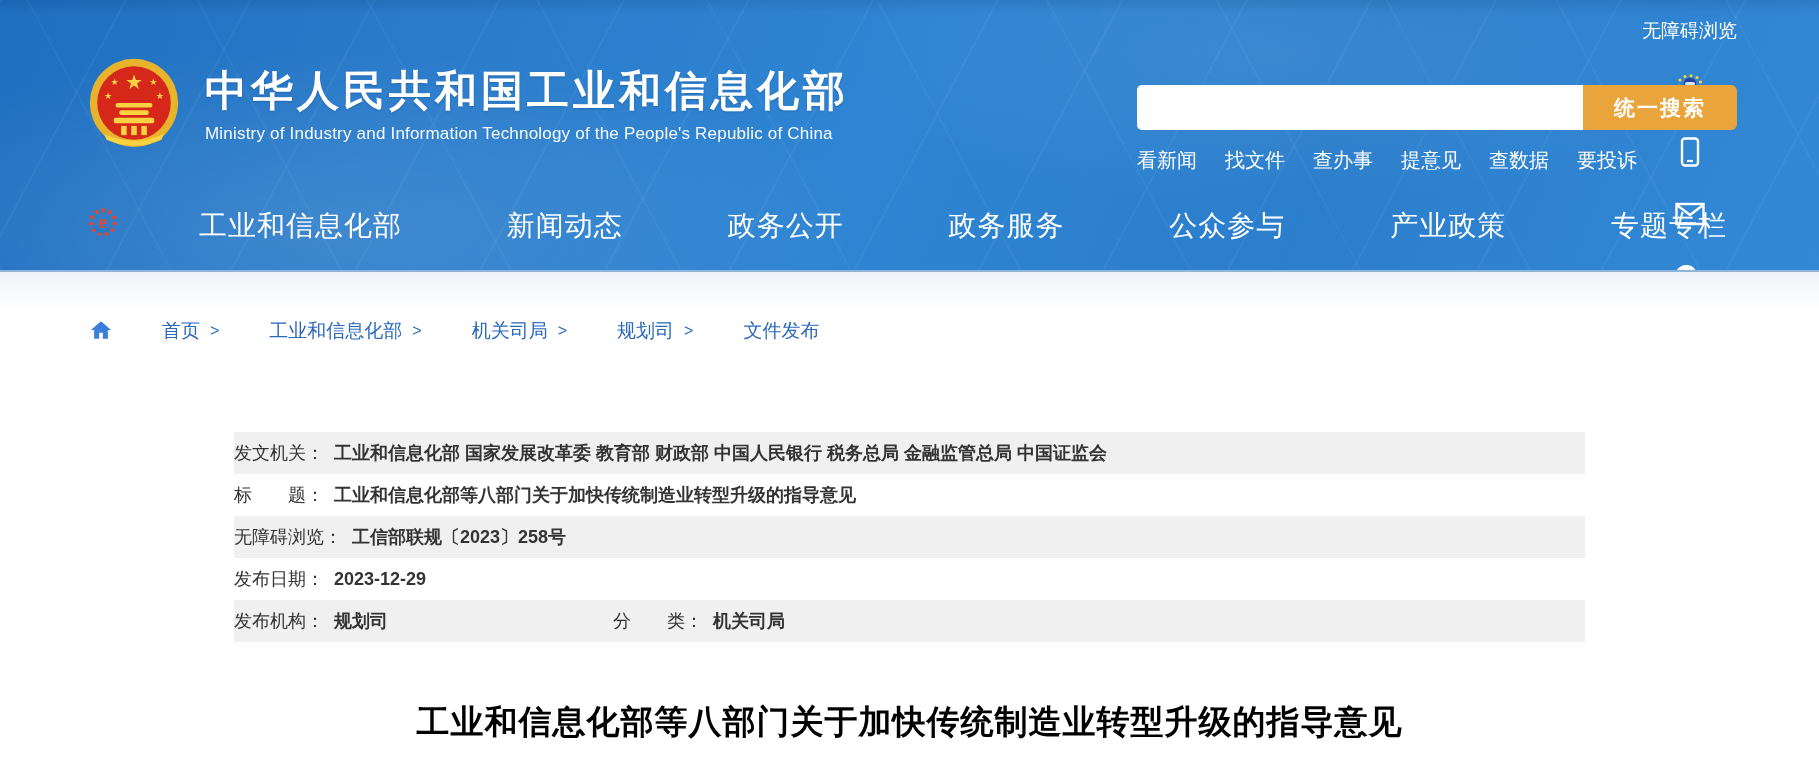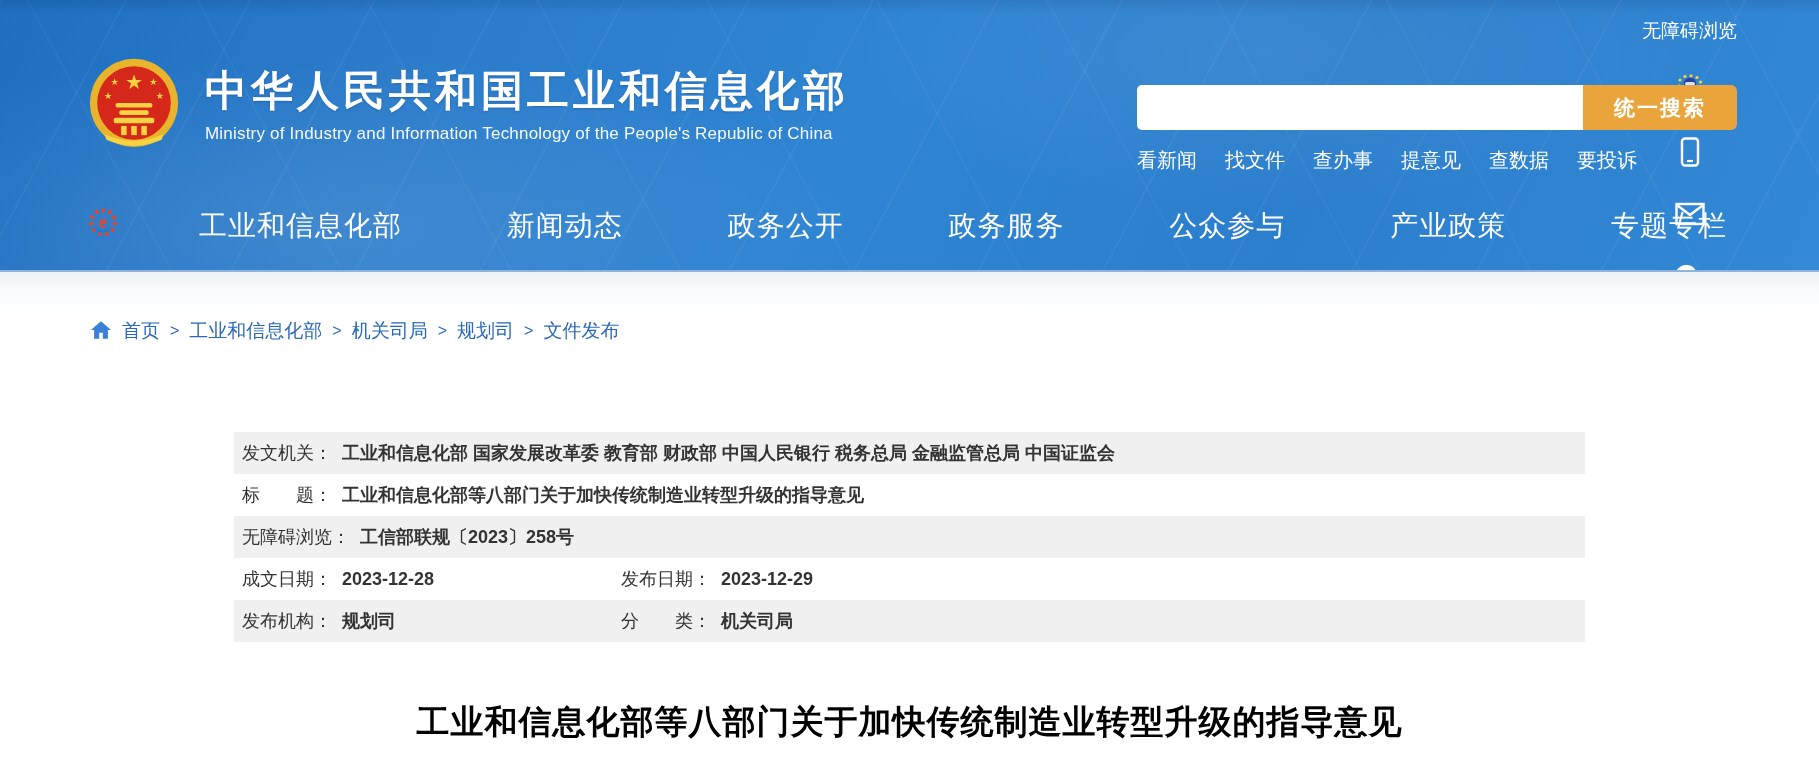--- a/index.html
+++ b/index.html
@@ -52,26 +52,26 @@
   .nav { top:207px; left:199px; width:1528px; display:flex; justify-content:space-between;
     align-items:center; color:#fff; font-size:28px; }
   .nav span { cursor:pointer; white-space:nowrap; letter-spacing:1px; }
 
   
   .content { position:relative; width:1819px; background:#fff; }
   .content-shade { height:40px; background:linear-gradient(180deg,#eef1f6 0%,#f8fafc 45%,#ffffff 100%); }
 
   .breadcrumb { display:flex; align-items:center; gap:10px; padding:6px 0 0 90px;
     font-size:19px; color:#2a68b8; }
-  .breadcrumb .crumb { cursor:pointer; white-space:nowrap; }
+  .breadcrumb .crumb { cursor:pointer; white-space:nowrap;margin-left:40px; }
   .breadcrumb .sep { color:#2a68b8; font-size:16px; }
   .home-ic { width:22px; height:22px; margin-top:-2px; }
 
   .doc-table { width:1351px; margin:88px auto 0 auto; font-size:18px; color:#333; }
-  .dt-row { min-height:42px; display:flex; align-items:center; padding-left:8px; }
+  .dt-row { min-height:42px; display:flex; align-items:center; padding-left:0; }
   .dt-row.gray { background:#f0f0f0; }
   .dt-cell { display:flex; align-items:center; }
   .dt-cell.c1 { width:379px; flex-shrink:0; }
   .dt-label { white-space:pre; margin-right:10px; }
   .dt-value { white-space:pre-wrap;font-weight:bold; }
 
   .doc-heading { margin-top:58px; text-align:center; font-size:33px; font-weight:bold;
     color:#000; letter-spacing:1px; }
 </style>
 </head>
@@ -214,24 +214,20 @@
     </div>
     <div class="dt-row">
       <span class="dt-label">标　　题：</span>
       <span class="dt-value">工业和信息化部等八部门关于加快传统制造业转型升级的指导意见</span>
     </div>
     <div class="dt-row gray">
       <span class="dt-label">无障碍浏览：</span>
       <span class="dt-value">工信部联规〔2023〕258号</span>
     </div>
     <div class="dt-row">
-      <span class="dt-cell c1">
-        <span class="dt-label">成文日期：</span>
-        <span class="dt-value">2023-12-28</span>
-      </span>
       <span class="dt-cell">
         <span class="dt-label">发布日期：</span>
         <span class="dt-value">2023-12-29</span>
       </span>
     </div>
     <div class="dt-row gray">
       <span class="dt-cell c1">
         <span class="dt-label">发布机构：</span>
         <span class="dt-value">规划司</span>
       </span>

